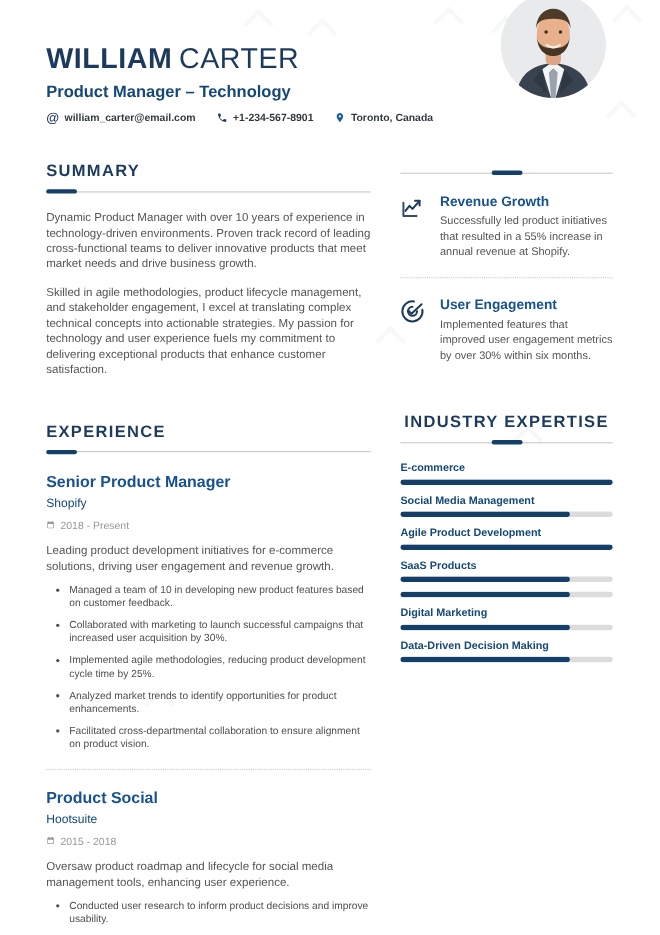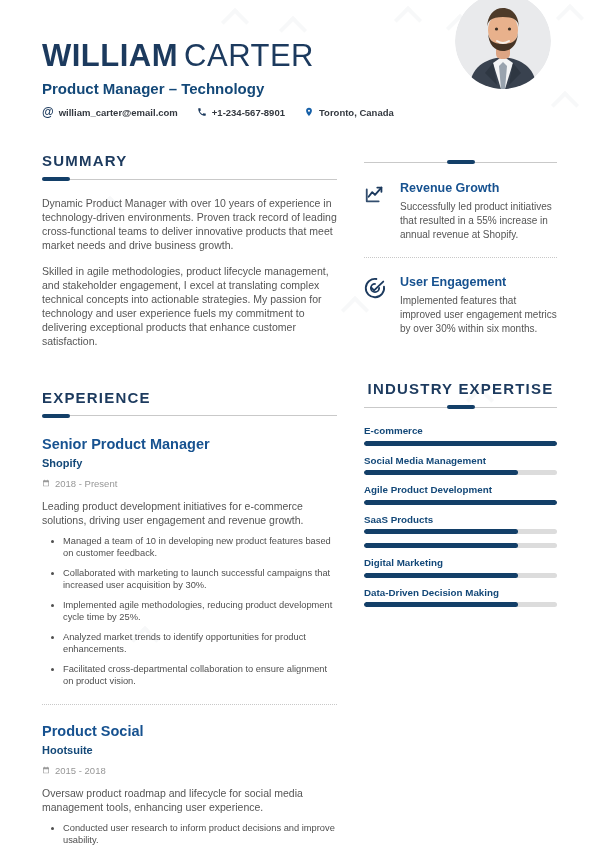--- a/index.html
+++ b/index.html
@@ -12,21 +12,21 @@
     overflow:hidden;
     --navy:#1c3a5e; --blue:#175290; --blue-dark:#134878; --text:#555555;
     --muted:#979797; --track:#dcdcdc; --fill:#133f68; --rule:#c9c9c9;
   }
   
   .wm { position:absolute; width:20px; height:20px; border-left:4px solid #7e8priv894; border-left:4px solid #7e8894; border-top:4px solid #7e8894; transform:rotate(45deg); opacity:.05; }
   .page { position:relative; width:600px; height:850px; padding:0 43px 0 42px; }
 
   
   .header { position:relative; padding-top:40px; }
-  .name { font-size:31px; letter-spacing:.5px; color:var(--navy); line-height:1; }
+  .name { font-size:26px; letter-spacing:.5px; color:var(--navy); line-height:1; }
   .name .first { font-weight:700; }
   .name .last { font-weight:400; margin-left:6px; }
   .job-headline { margin-top:9px; font-size:15px; font-weight:700; color:var(--blue-dark); }
   .contact-row { margin-top:9px; display:flex; align-items:center; gap:19px; font-size:9.5px; font-weight:700; color:#33383f; }
   .contact-item { display:flex; align-items:center; gap:5px; }
   .at-glyph { color:var(--navy); font-size:12px; font-weight:700; line-height:1; }
   .cicon { display:inline-flex; }
   .avatar-wrap { position:absolute; top:-7px; right:6px; width:96px; height:96px; border-radius:50%; overflow:hidden; }
 
   
@@ -43,21 +43,21 @@
 
   
   .summary-text { margin-top:16px; font-size:10.5px; line-height:1.33; color:var(--text); }
   .summary-text p + p { margin-top:12px; }
 
   
   .experience-section { margin-top:40px; }
   .job { padding-top:18px; }
   .job + .job { margin-top:16px; border-top:1px dotted #c8c8c8; }
   .job-title { font-size:14.5px; font-weight:700; color:var(--blue); }
-  .job-company { margin-top:5px; font-size:11px; font-weight:700; color:var(--blue-dark); }
+  .job-company { margin-top:5px; font-size:11px; font-weight:400; color:var(--blue-dark); }
   .job-dates { margin-top:9px; display:flex; align-items:flex-start; gap:5px; font-size:9.5px; color:var(--muted); }
   .job-desc { margin-top:10px; font-size:10.5px; line-height:1.38; color:var(--text); }
   ul.job-bullets { margin-top:7px; padding-left:21px; list-style:disc; }
   ul.job-bullets li { font-size:9.3px; line-height:1.35; color:#4f4f4f; margin-bottom:7px; }
 
   
   .ach-item { display:flex; gap:13px; padding-top:17px;justify-content:space-between; }
   .ach-item + .ach-item { margin-top:14px; border-top:1px dotted #c8c8c8; }
   .ach-icon { flex:none; width:23px; padding-top:2px; }
   .ach-title { font-size:12.5px; font-weight:700; color:var(--blue); }

